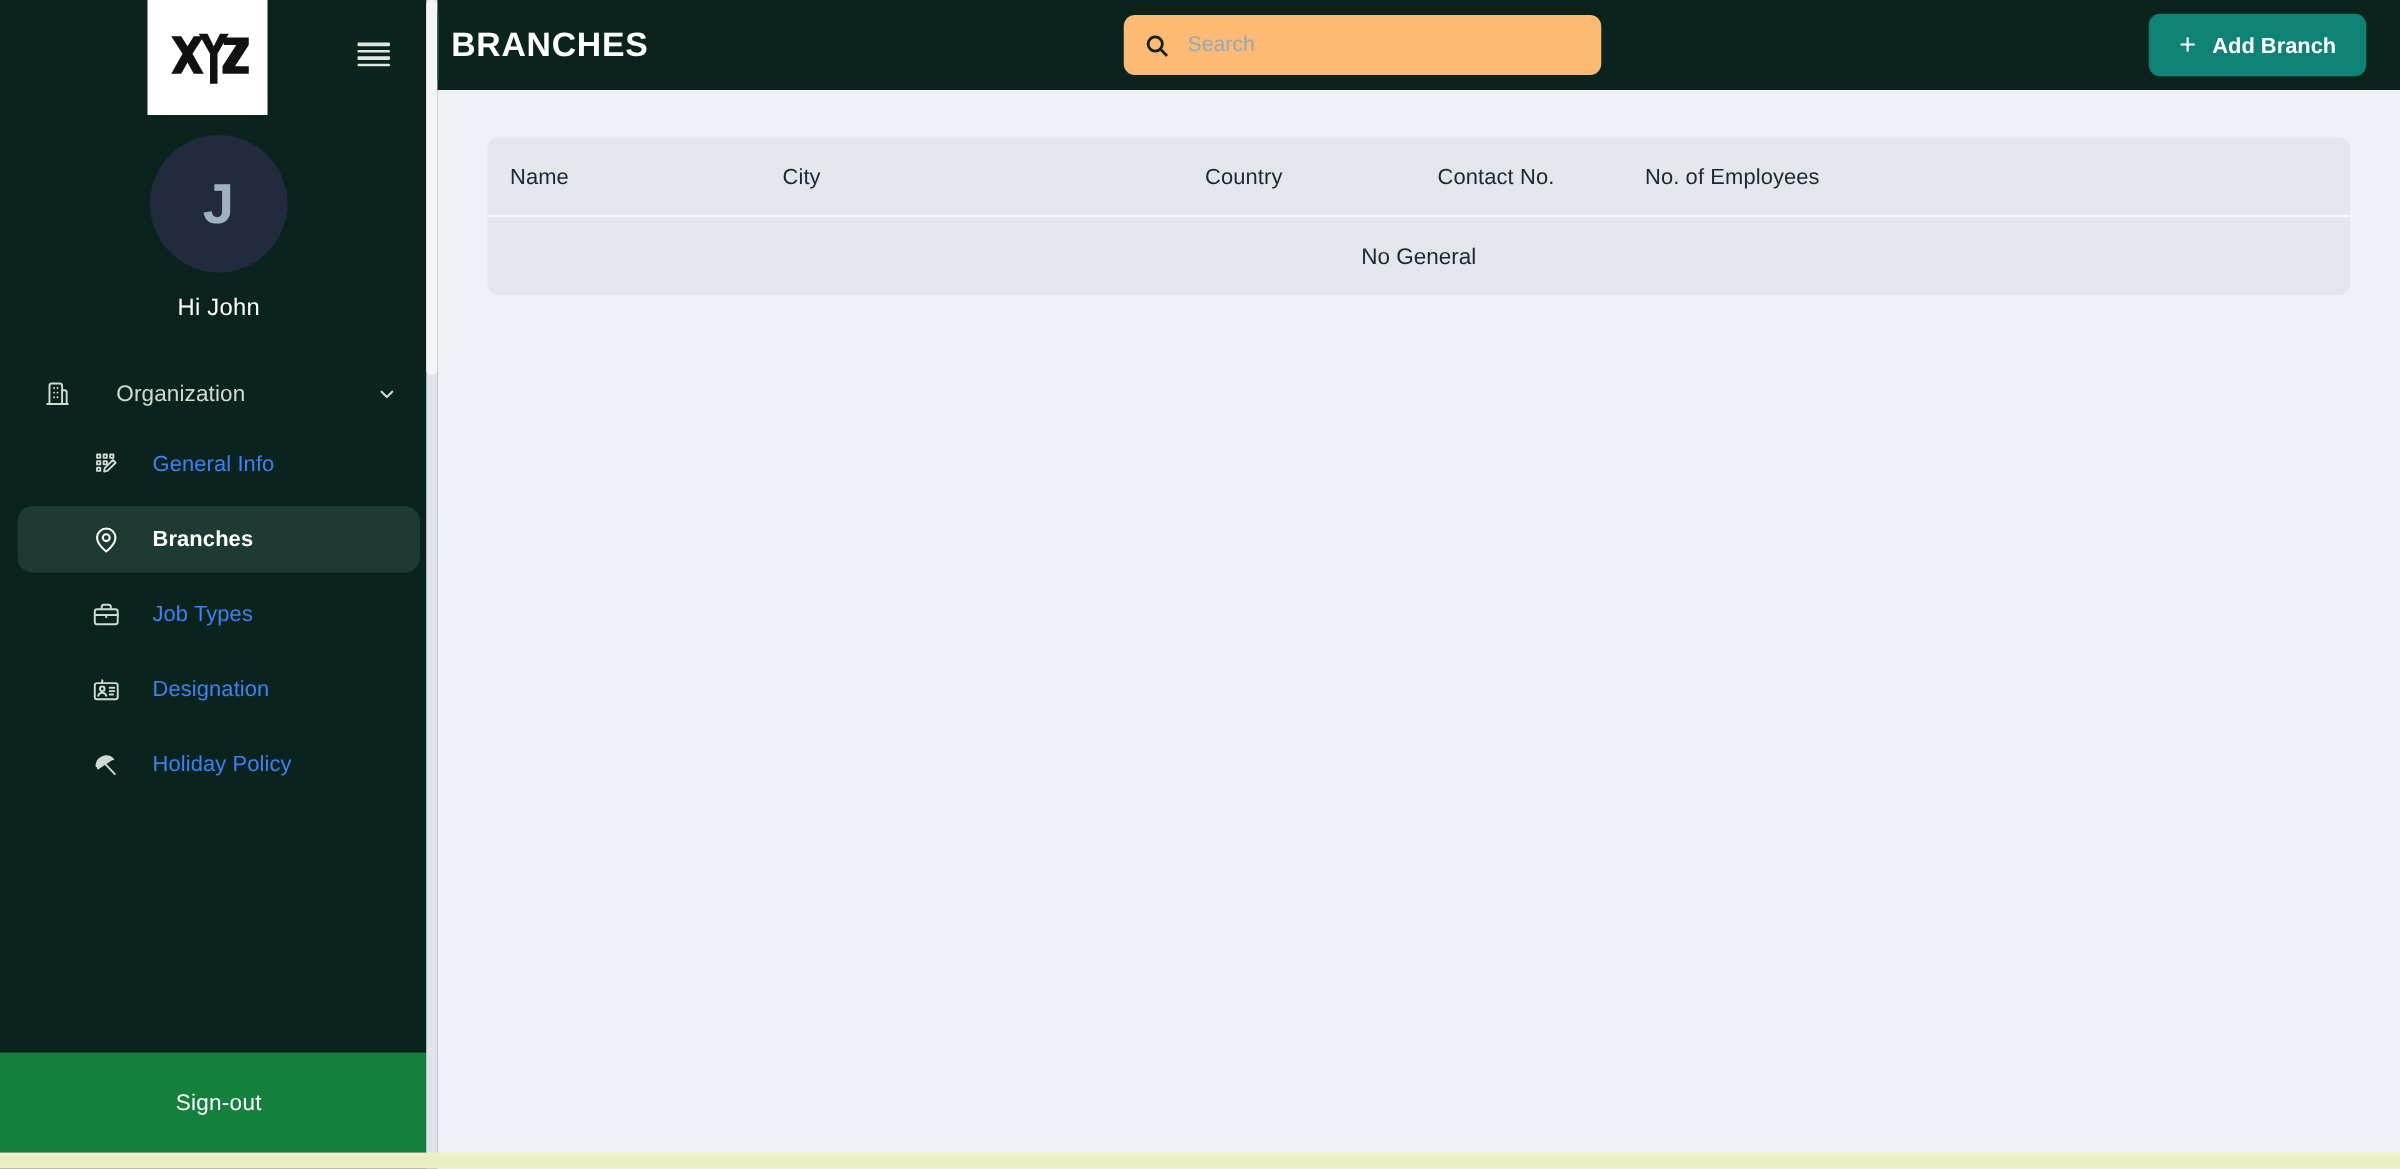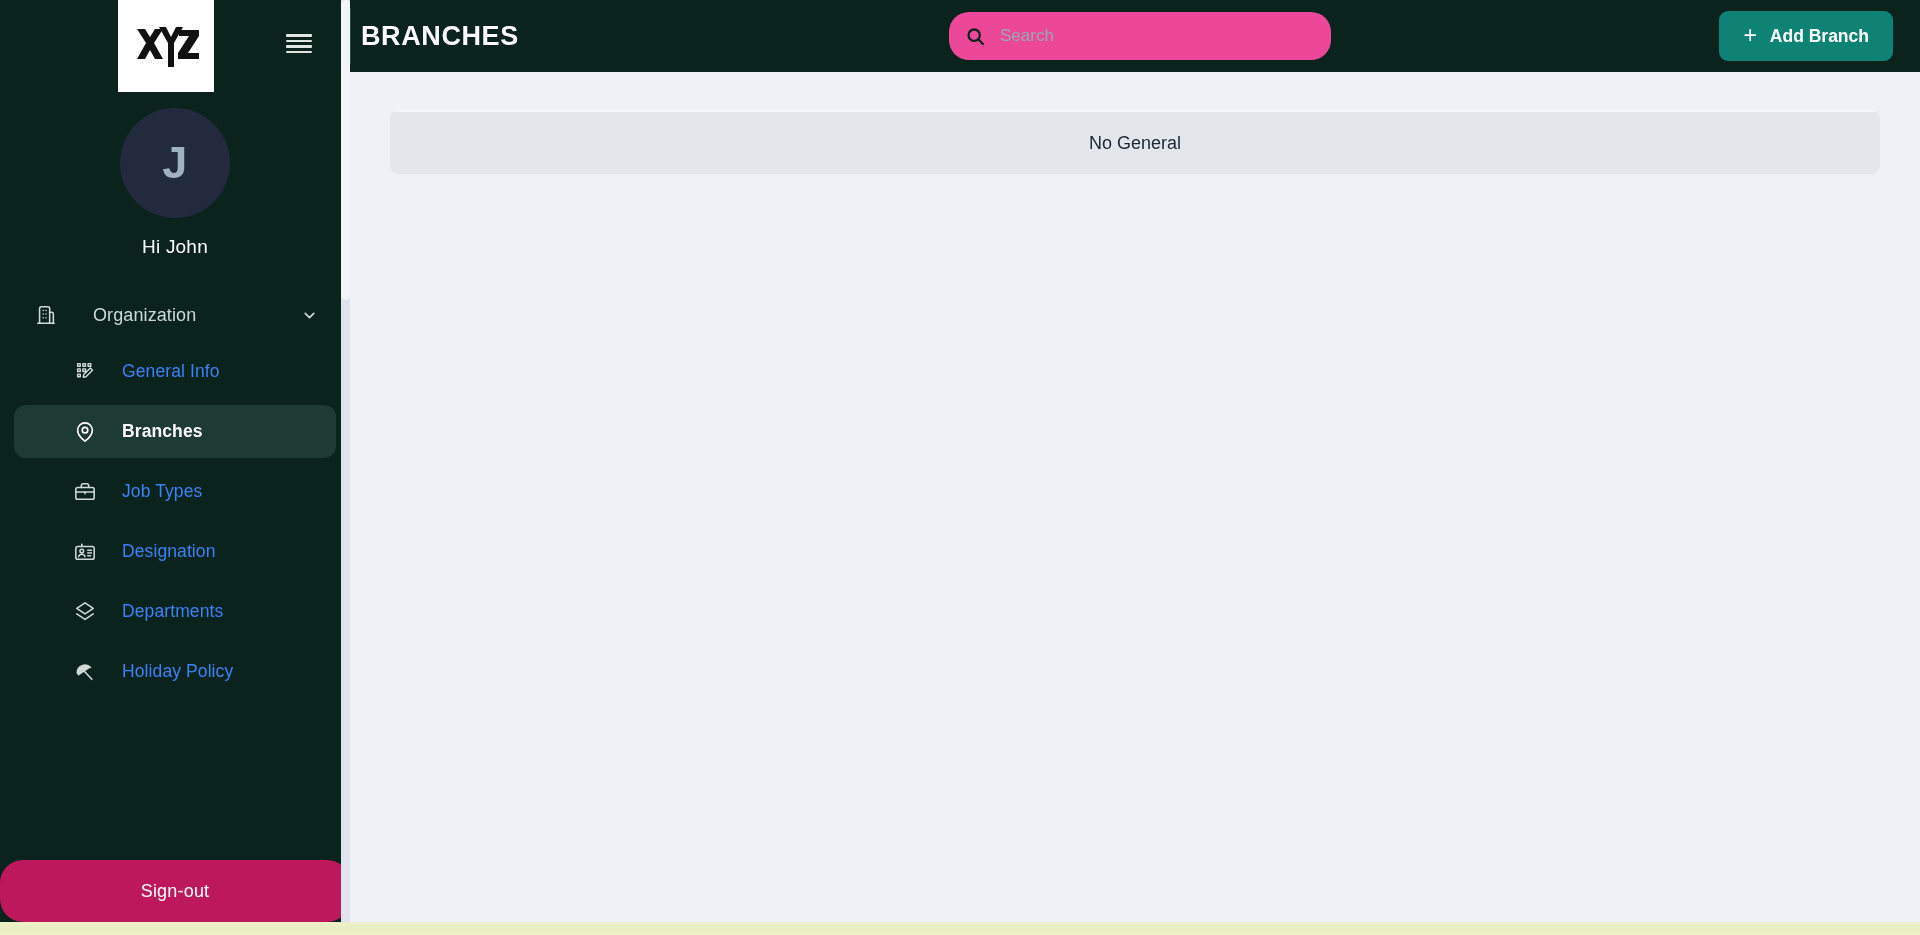--- a/index.html
+++ b/index.html
@@ -148,30 +148,29 @@
   .nav-item.active {
     background: #1d3a33;
   }
   .nav-item.active .lbl { color: #ffffff; font-weight: 700; }
   .nav-item.active .ico { color: #ffffff; }
 
   .signout {
     position: absolute;
     left: 0; bottom: 13px;
     width: 350px;
-    height: 62px;
-    background: #be185d;
+    height: 80px;
+    background: #15803d;
     color: #ffffff;
     font-size: 18px;
     display: flex;
     align-items: center;
     justify-content: center;
     cursor: pointer;
     letter-spacing: 0.2px;
-    border-radius: 23px;
   }
   .sb-track {
     position: absolute;
     top: 0; right: 0;
     width: 9px; height: 935px;
     background: #dfe4ec;
   }
   .sb-thumb {
     position: absolute;
     top: 0; right: 0;
@@ -207,26 +206,26 @@
   .page-title {
     margin-left: 11px;
     color: #ffffff;
     font-size: 27px;
     font-weight: 700;
     letter-spacing: 0.6px;
     font-stretch: condensed;
   }
   .search-box {
     position: absolute;
-    left: 599px;
+    left: 549px;
     top: 12px;
     width: 382px;
     height: 48px;
-    background: #ec4899;
-    border-radius: 20px;
+    background: #fdba74;
+    border-radius: 9px;
     display: flex;
     align-items: center;
     padding: 0 16px;
     cursor: text;
   }
   .search-box .sico {
     color: #14211f;
     display: flex; align-items: center;
     flex: 0 0 auto;
   }
@@ -414,29 +413,20 @@
               <rect x="2" y="6" width="20" height="14" rx="2"></rect>
               <circle cx="8.5" cy="11" r="2"></circle>
               <path d="M5 17c.6-1.8 2-2.6 3.5-2.6S11.4 15.2 12 17"></path>
               <path d="M15 10h4M15 13h4M15 16h3"></path>
               <path d="M8.5 6V3.5"></path>
             </svg>
           </span>
           <span class="lbl">Designation</span>
         </div>
 
-        <div class="nav-item">
-          <span class="ico">
-            <svg width="22" height="22" viewBox="0 0 24 24" fill="none" stroke="currentColor" stroke-width="1.7" stroke-linecap="round" stroke-linejoin="round">
-              <path d="m12 2 9 6-9 6-9-6 9-6Z"></path>
-              <path d="m3 14 9 6 9-6"></path>
-            </svg>
-          </span>
-          <span class="lbl">Departments</span>
-        </div>
 
 
 
         <div class="nav-item">
           <span class="ico">
             <svg width="22" height="22" viewBox="0 0 24 24" fill="none" stroke="currentColor" stroke-width="1.7" stroke-linecap="round" stroke-linejoin="round">
               <path d="M3.5 13a8.5 8.5 0 0 1 14.6-5.9L4.6 16.2A8.5 8.5 0 0 1 3.5 13Z" fill="currentColor" stroke="none"></path>
               <path d="M3.5 13a8.5 8.5 0 0 1 14.6-5.9"></path>
               <path d="m11 11 8.5 9"></path>
             </svg>
@@ -471,20 +461,27 @@
       </div>
 
       <button class="add-btn">
         <span class="plus">+</span>
         <span>Add Branch</span>
       </button>
     </header>
 
     <section class="content">
       <div class="table-card">
+        <div class="thead">
+          <div class="th c0">Name</div>
+          <div class="th c1">City</div>
+          <div class="th c2">Country</div>
+          <div class="th c3">Contact No.</div>
+          <div class="th c4">No. of Employees</div>
+        </div>
         <div class="row-sep"></div>
         <div class="no-results">No General</div>
       </div>
     </section>
   </div>
 
   <div class="bottom-strip">
     <div class="inner"></div>
   </div>
 </div>

